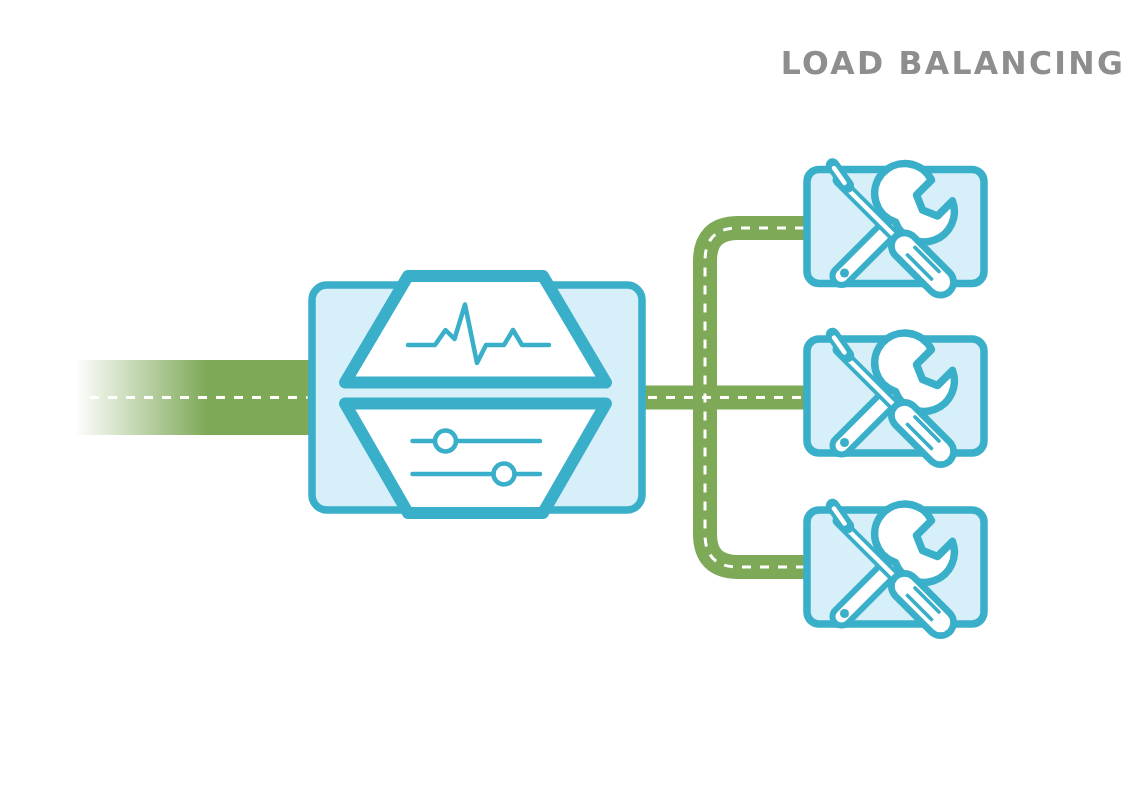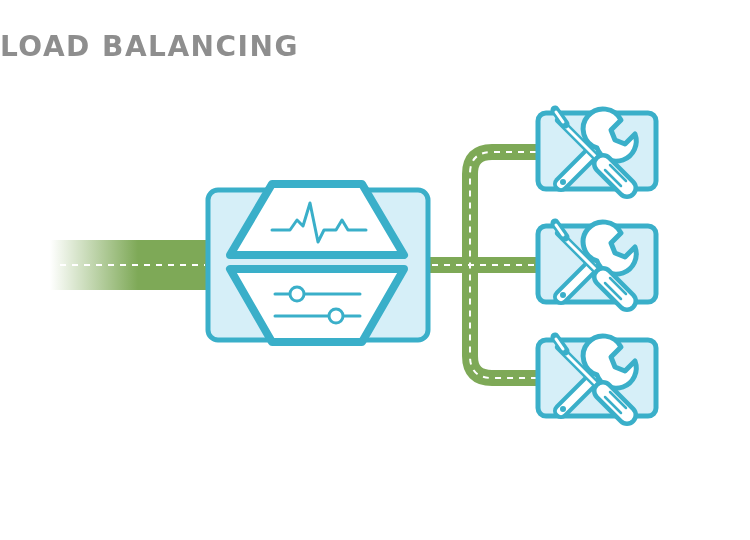--- a/index.html
+++ b/index.html
@@ -1,19 +1,19 @@
 <!DOCTYPE html>
 <html><head>
   <meta charset="utf-8">
   <style>
     html, body { margin: 0; padding: 0; background: #ffffff; }
     body { width: 750px; height: 540px; position: relative; overflow: hidden; }
     .title {
-      position: absolute; left: 0; top: 30px; width: 750px; text-align: left;
-      font-family: "DejaVu Sans", sans-serif; font-weight: bold; font-size: 28px;
+      position: absolute; left: 0; top: 30px; width: 750px; text-align: right;
+      font-family: "DejaVu Sans", sans-serif; font-weight: bold; font-size: 21px;
       letter-spacing: 1.5px; color: #8e8e8e;
     }
     svg.diagram { position: absolute; left: 0; top: 0; }
   </style>
 </head>
 <body>
 
 <div class="title">LOAD BALANCING</div>
 
 <svg class="diagram" width="750" height="540" viewBox="0 0 750 540">

